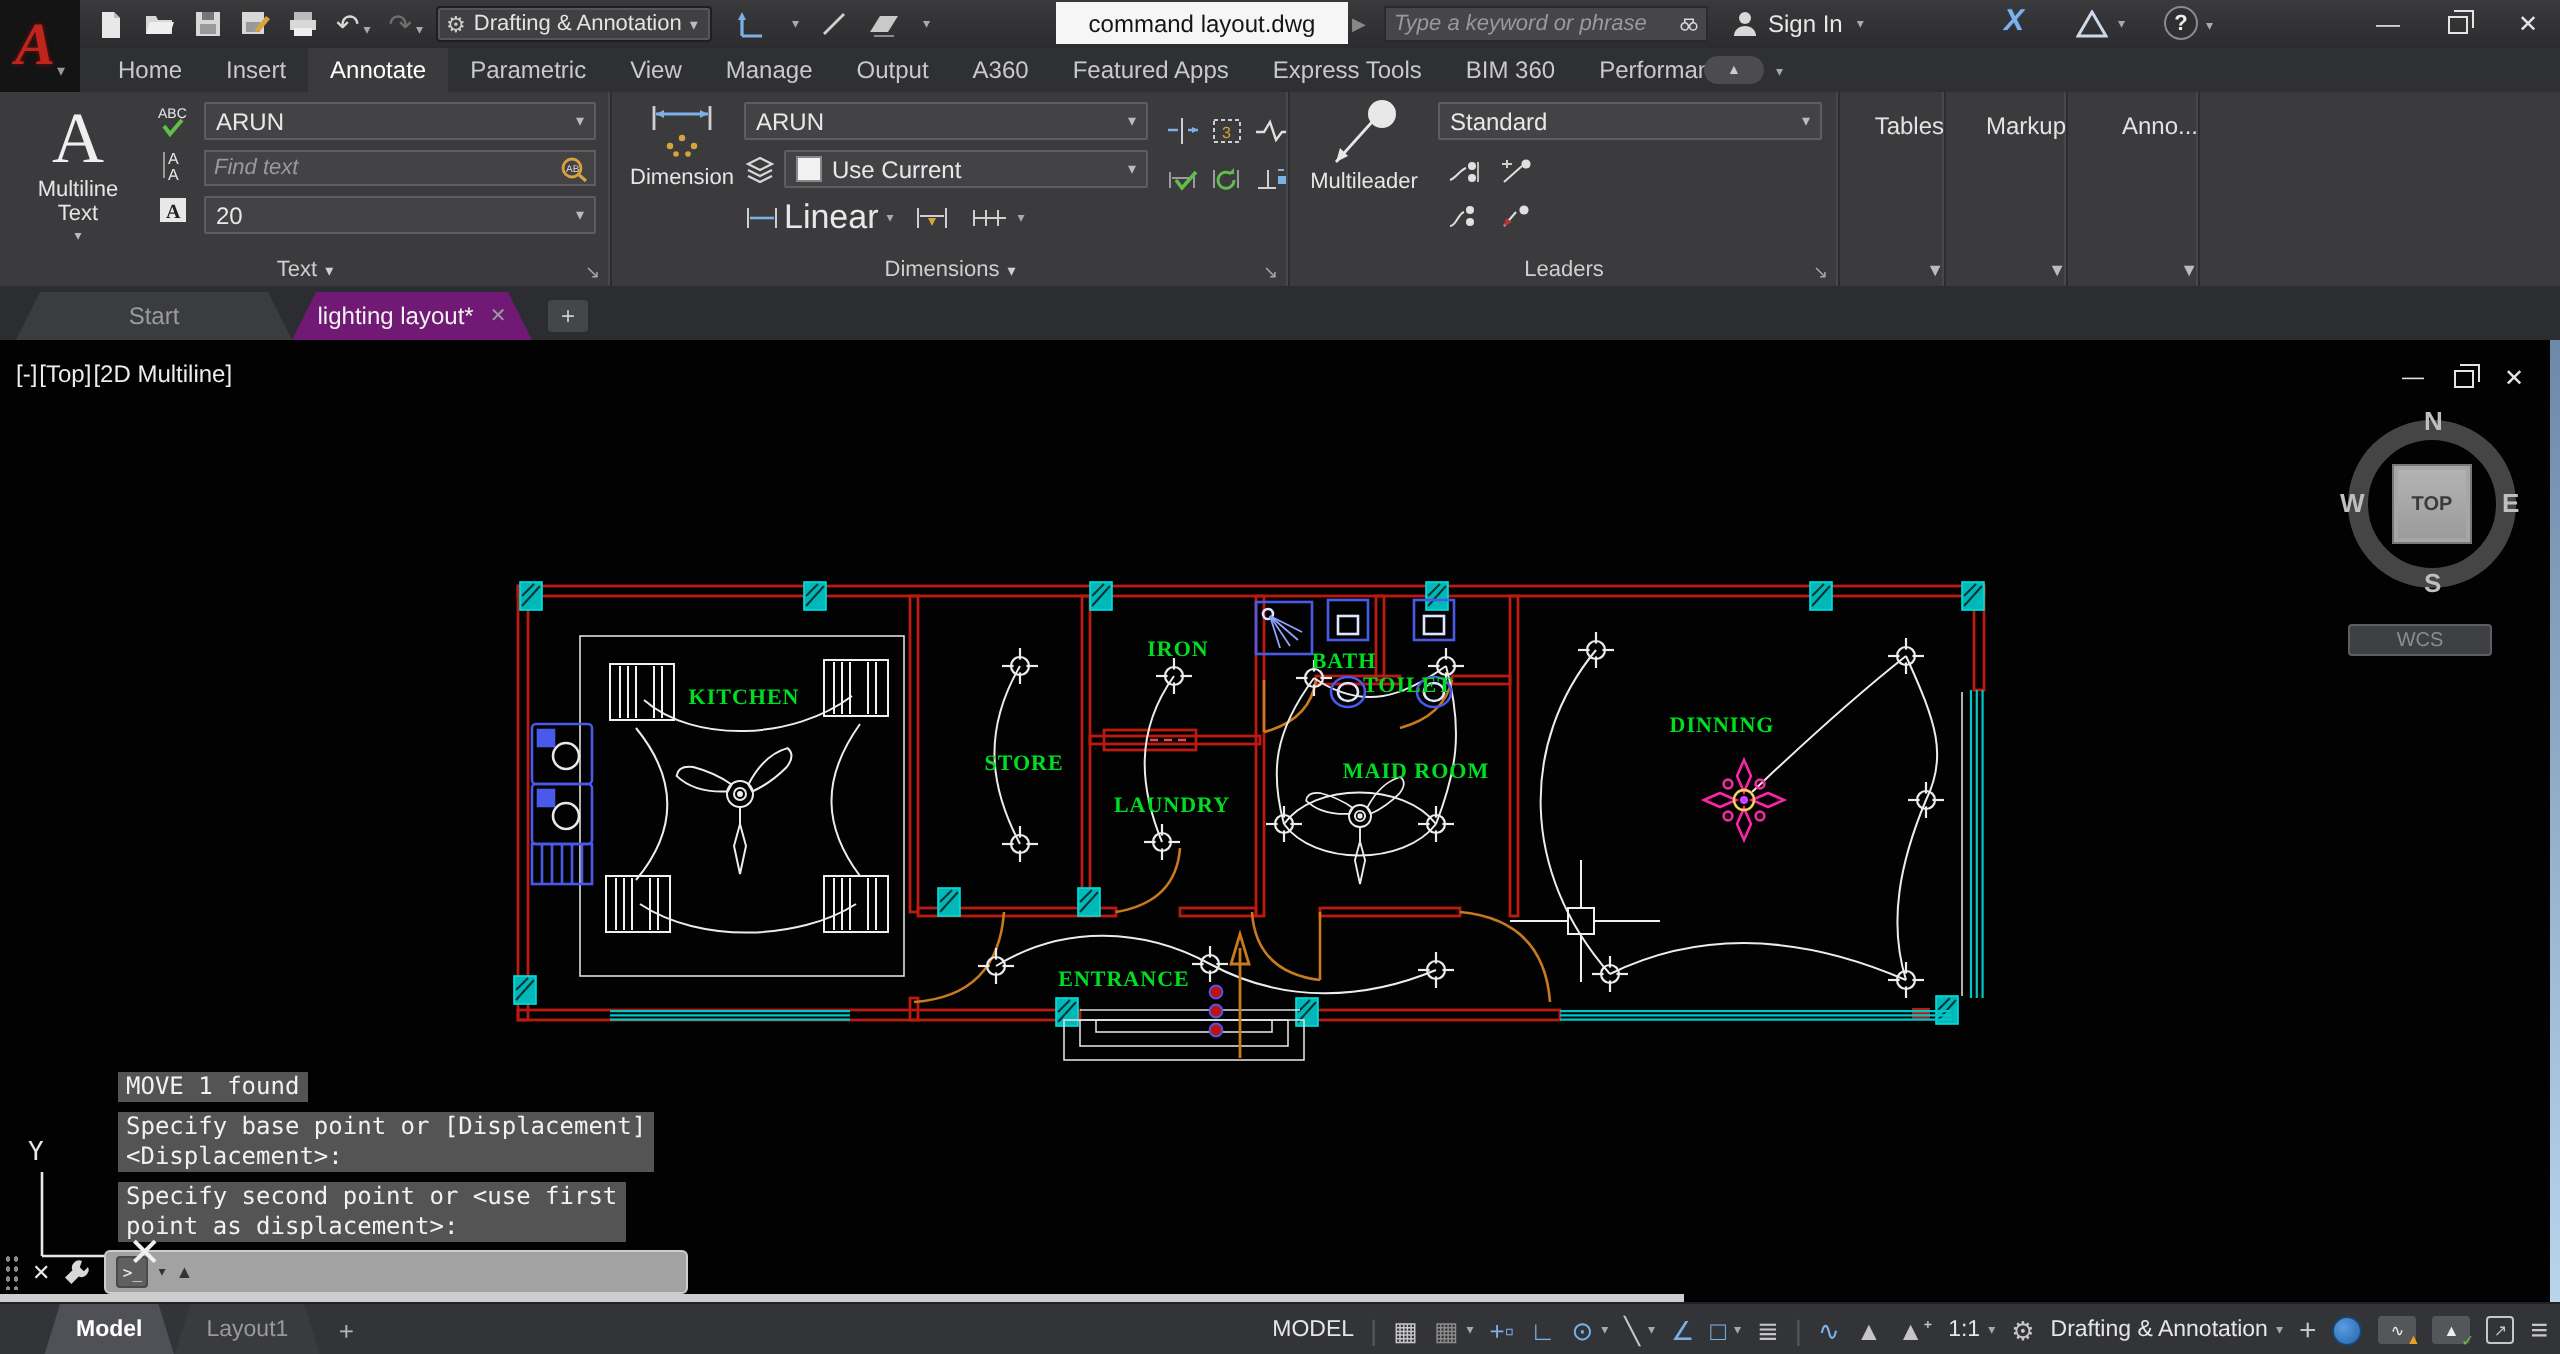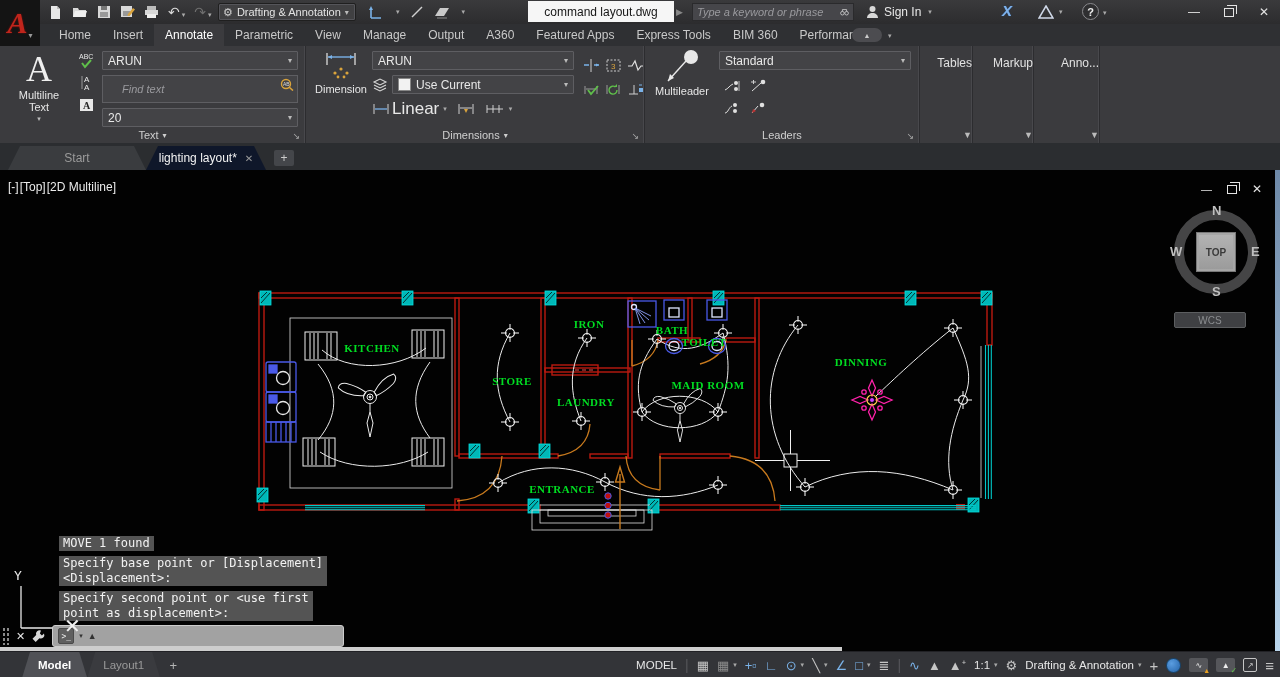--- a/index.html
+++ b/index.html
@@ -63,34 +63,34 @@
   .launcher{position:absolute;right:5px;bottom:2px;color:#a8a8a8;font-size:9px}
   .bigbtn{position:absolute;top:3px;display:flex;flex-direction:column;align-items:center;
     justify-content:flex-start;color:#e6e6e6;font-size:11px;text-align:center;line-height:12px}
   .combo{background:#434346;border:1px solid #5e5e62;color:#e8e8e8;font-size:12px;height:19px;
     display:flex;align-items:center;padding:0 5px;border-radius:1px}
   .combo .cv{flex:1;text-align:left;white-space:nowrap;overflow:hidden}
   .combo .dd{color:#bbb;font-size:8px;margin-left:4px}
   .ficons{display:flex;flex-direction:column;gap:5px}
   .mi{display:block}
   .icbtn{display:flex;align-items:center;gap:2px}
-  input.findtext{background:#434346;border:1px solid #5e5e62;color:#ddd;height:28px;width:100%;
-    font-size:11px;padding:0 18px 0 19px;font-family:"Liberation Sans",sans-serif}
+  input.findtext{background:#434346;border:1px solid #5e5e62;color:#ddd;height:18px;width:100%;
+    font-size:11px;padding:0 18px 0 4px;font-family:"Liberation Sans",sans-serif}
   input.findtext::placeholder{color:#9a9a9e;font-style:italic}
   .cpanel{position:absolute;top:0;height:97px;border-right:1px solid #2c2c2f;
     box-shadow:inset -1px 0 0 #48484c;display:flex;flex-direction:column;align-items:flex-end}
   .cpanel .clabel{margin-top:10px;color:#e2e2e2;font-size:12px}
   .cpanel .cdd{position:absolute;bottom:3px;color:#bbb;font-size:9px}
   
   #filetabs{position:absolute;left:0;top:143px;width:1280px;height:27px;background:#2b2d30}
   .ftab{position:absolute;top:3px;height:24px;display:flex;align-items:center;
     justify-content:center;font-size:12px;gap:8px;
     clip-path:polygon(12px 0,calc(100% - 12px) 0,100% 100%,0 100%)}
   .ftab.start{left:8px;width:138px;background:#3a3c3f;color:#9b9b9b}
-  .ftab.active{left:146px;width:120px;background:#0f172a;color:#f2f2f2}
+  .ftab.active{left:146px;width:120px;background:#701a75;color:#f2f2f2}
   .ftab .x{color:#9a9a9a;font-size:10px}
   .newtab{position:absolute;left:274px;top:7px;width:20px;height:16px;background:#44464a;
     border-radius:2px;color:#ccc;font-size:12px;display:flex;align-items:center;justify-content:center}
   
   #canvas{position:absolute;left:0;top:170px;width:1280px;height:481px;background:#020202;overflow:hidden}
   #vpctl{position:absolute;left:8px;top:10px;color:#ececec;font-size:12px;display:flex;gap:1px}
   #dwinbtns{position:absolute;right:18px;top:12px;display:flex;gap:15px;align-items:center}
   #viewcube{position:absolute;left:1162px;top:28px;width:108px;height:108px}
   #vc-ring{position:absolute;left:12px;top:12px;width:84px;height:84px;border-radius:50%;
     border:10px solid rgba(125,125,128,.55)}

